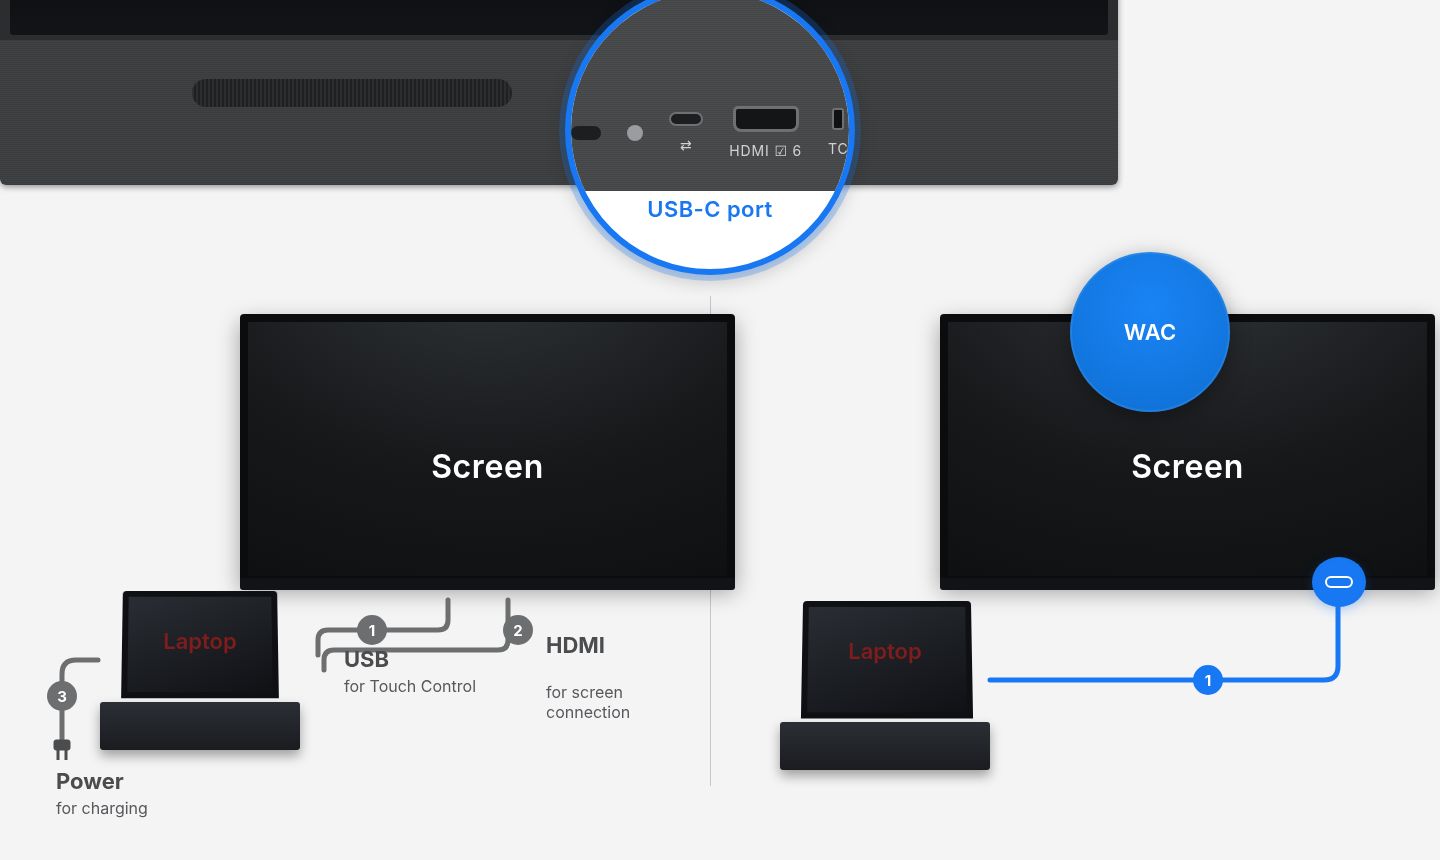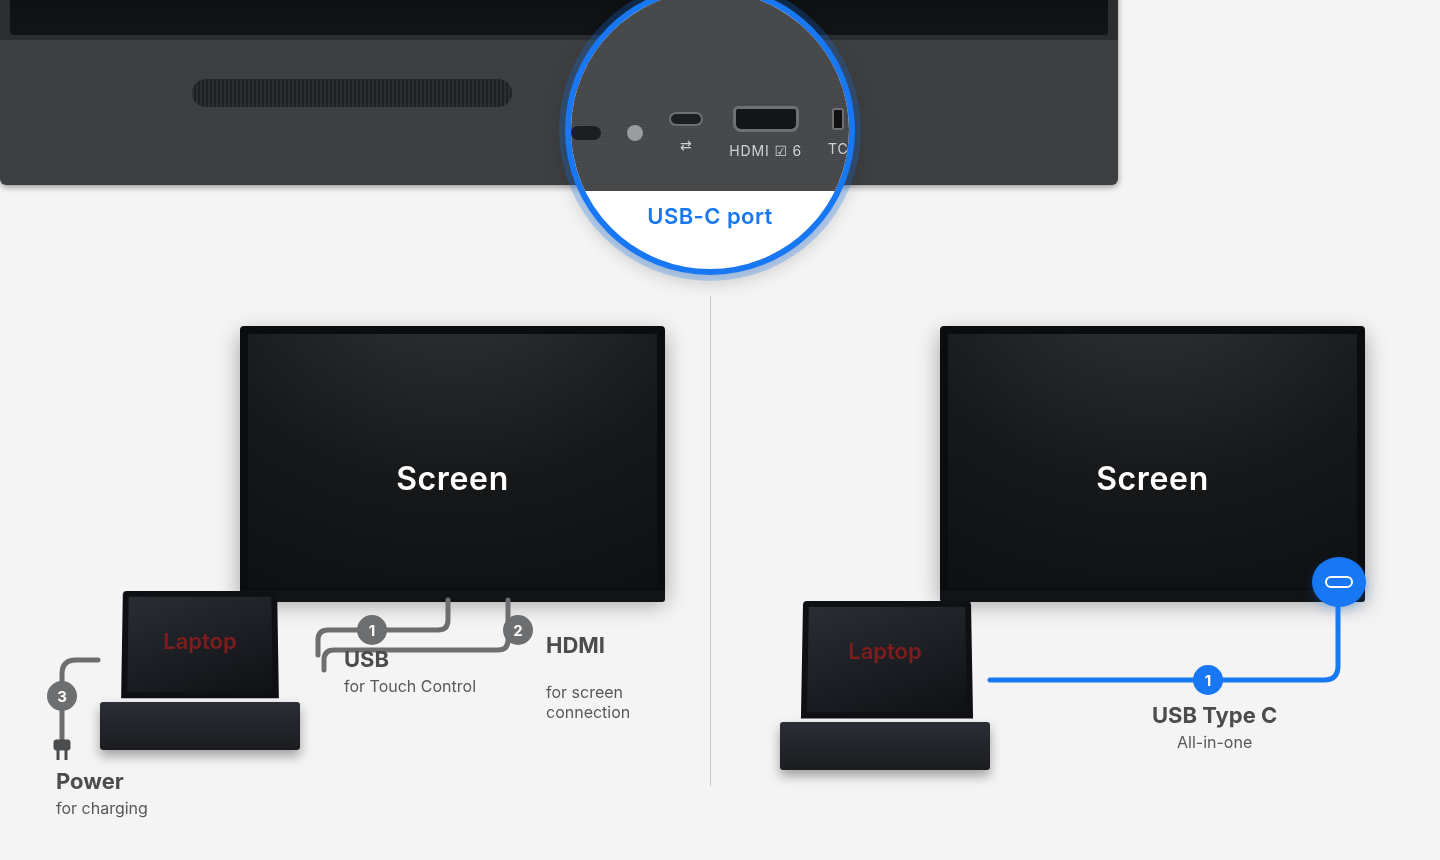--- a/index.html
+++ b/index.html
@@ -75,36 +75,36 @@
     position:absolute;left:0;right:0;top:115px;display:flex;justify-content:center;align-items:center;gap:26px;
   }
   .mag-label{color:#cfd1d3;font-size:14px;letter-spacing:.06em;margin-top:10px;text-align:center}
   .mag-ports .col{display:flex;flex-direction:column;align-items:center}
   .mag-ports .p-hdmi{width:66px;height:26px}
   .mag-ports .p-pill{width:30px;height:14px}
   .mag-ports .p-dot{width:16px;height:16px}
   .mag-ports .p-usbC{width:34px;height:14px}
   .usbc-port-label{
     position:absolute;left:0;right:0;top:205px;text-align:center;
-    color:var(--blue2);font-size:22px;font-weight:600;letter-spacing:.02em;margin-top:7px;
+    color:var(--blue2);font-size:22px;font-weight:600;letter-spacing:.02em;
   }
 
   
   .divider{
     position:absolute;left:710px;top:296px;width:1px;height:490px;background:#c6c7c9;
   }
 
   .panel{
     position:absolute;top:310px;width:640px;height:520px;
   }
   .panel.left{left:40px}
   .panel.right{left:760px}
 
   .monitor{
-    position:absolute;left:200px;top:16px;width:425px;height:270px;
+    position:absolute;left:200px;top:4px;width:495px;height:270px;
     background:radial-gradient(120% 160% at 50% -30%,#33363a 0%,#16181a 55%,#0c0e10 100%);
     border:8px solid #0b0c0e;border-radius:4px;
     box-shadow:0 8px 22px rgba(0,0,0,.35);
   }
   .monitor .bottom-bar{
     position:absolute;left:-8px;right:-8px;bottom:-14px;height:12px;background:#111316;border-radius:0 0 3px 3px;
   }
   .screen-label{
     position:absolute;left:0;right:0;top:125px;text-align:center;color:#fff;
     font-size:32px;font-weight:600;letter-spacing:.02em;
@@ -269,34 +269,33 @@
   </div>
 </div>
 
 <div class="panel right">
 
   <div class="monitor" style="left:180px">
     <div class="screen-label">Screen</div>
     <div class="bottom-bar"></div>
   </div>
 
+  <div class="badge blue">
+    <span>WAC</span>
+  </div>
 
   <div class="laptop">
     <div class="lap-lid"></div>
     <div class="lap-label">Laptop</div>
     <div class="lap-base"></div>
   </div>
 
   <div class="usbc-conn" style="left:555px;top:250px">
       <span></span>
     </div>
 
   <svg class="cables">
     <path class="stroke-blue" d="M 578 294 L 578 356 Q 578 370 564 370 L 230 370"></path>
     <circle class="num-dot blue" cx="448" cy="370" r="15"></circle>
     <text class="num-txt" x="448" y="370">1</text>
   </svg>
 
-  <div class="cap" style="left:392px;top:392px;text-align:center">
-    <b>USB Type C</b>
-    <span>All-in-one</span>
-  </div>
 </div>
 
 </body></html>

